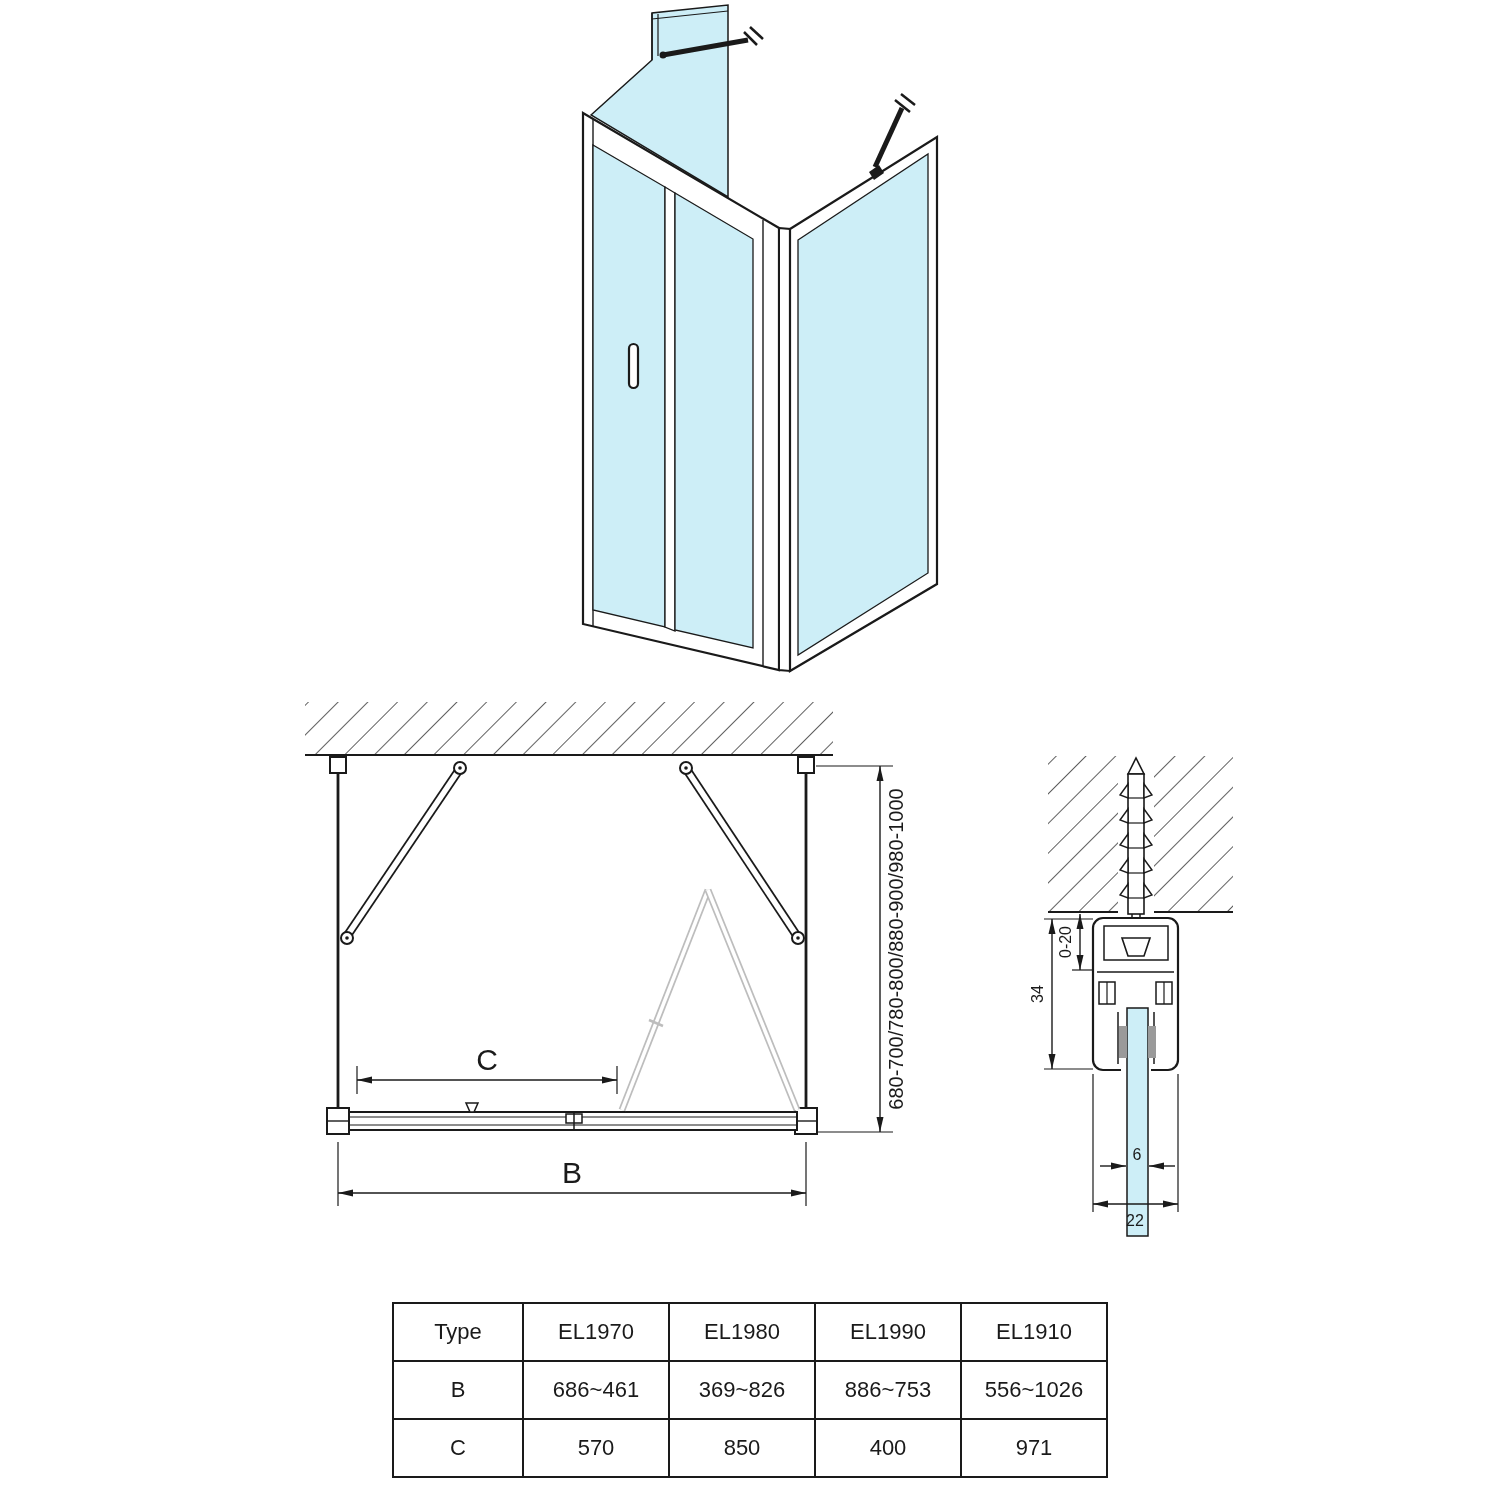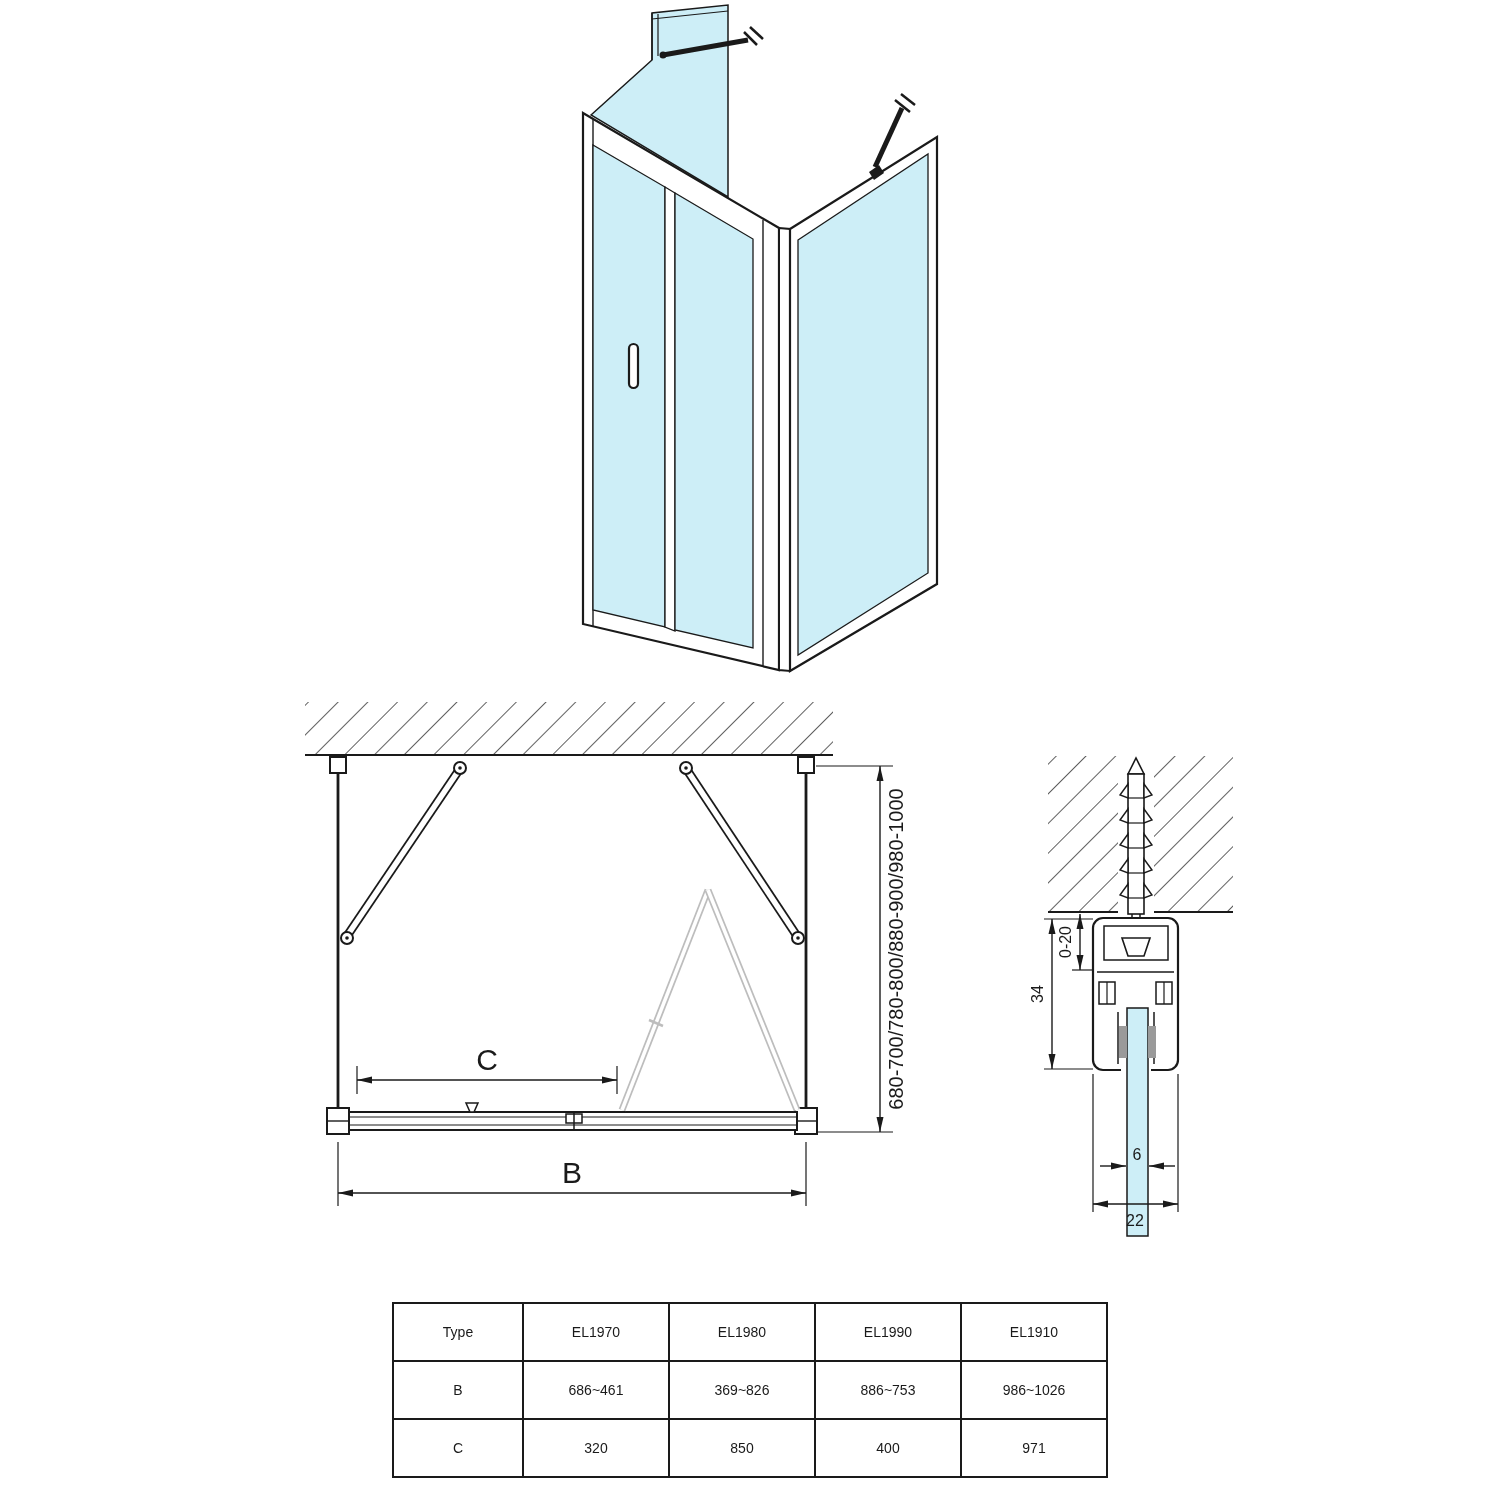--- a/index.html
+++ b/index.html
@@ -12,21 +12,21 @@
 .lnf{stroke:var(--line);fill:#fff}
 .glass{fill:var(--glass);stroke:var(--line)}
 .ghost{stroke:var(--ghost);fill:none}
 .gwhite{stroke:#fff;fill:none}
 .solid{fill:var(--line);stroke:none}
 .pad{fill:#9a9a9a;stroke:none}
 .ext{stroke:var(--line);stroke-width:1.2;fill:none}
 .dim{stroke:var(--line);stroke-width:1.4;fill:none;marker-start:url(#arr);marker-end:url(#arr)}
 .dim1{stroke:var(--line);stroke-width:1.4;fill:none;marker-end:url(#arr)}
 .spec-table{position:absolute;left:392px;top:1302px;border-collapse:collapse;table-layout:fixed}
-.spec-table td{border:2px solid var(--line);height:58px;text-align:center;vertical-align:middle;font-size:14px;color:var(--line)}
+.spec-table td{border:2px solid var(--line);height:58px;text-align:center;vertical-align:middle;font-size:22px;color:var(--line)}
 </style>
 </head>
 <body>
 
 <div class="page">
 <svg width="1500" height="1500" viewBox="0 0 1500 1500">
   <defs>
     <pattern id="hatch" width="21" height="21" patternUnits="userSpaceOnUse" patternTransform="rotate(45)">
       <line x1="0" y1="0" x2="0" y2="21" class="ln" stroke-width="1.4"></line>
     </pattern>
@@ -219,24 +219,24 @@
       <td>EL1970</td>
       <td>EL1980</td>
       <td>EL1990</td>
       <td>EL1910</td>
     </tr>
     <tr>
       <td>B</td>
       <td>686~461</td>
       <td>369~826</td>
       <td>886~753</td>
-      <td>986~1026</td>
+      <td>556~1026</td>
     </tr>
     <tr>
       <td>C</td>
-      <td>320</td>
+      <td>570</td>
       <td>850</td>
       <td>400</td>
       <td>971</td>
     </tr>
   </tbody>
 </table>
 </div>
 
 </body></html>

